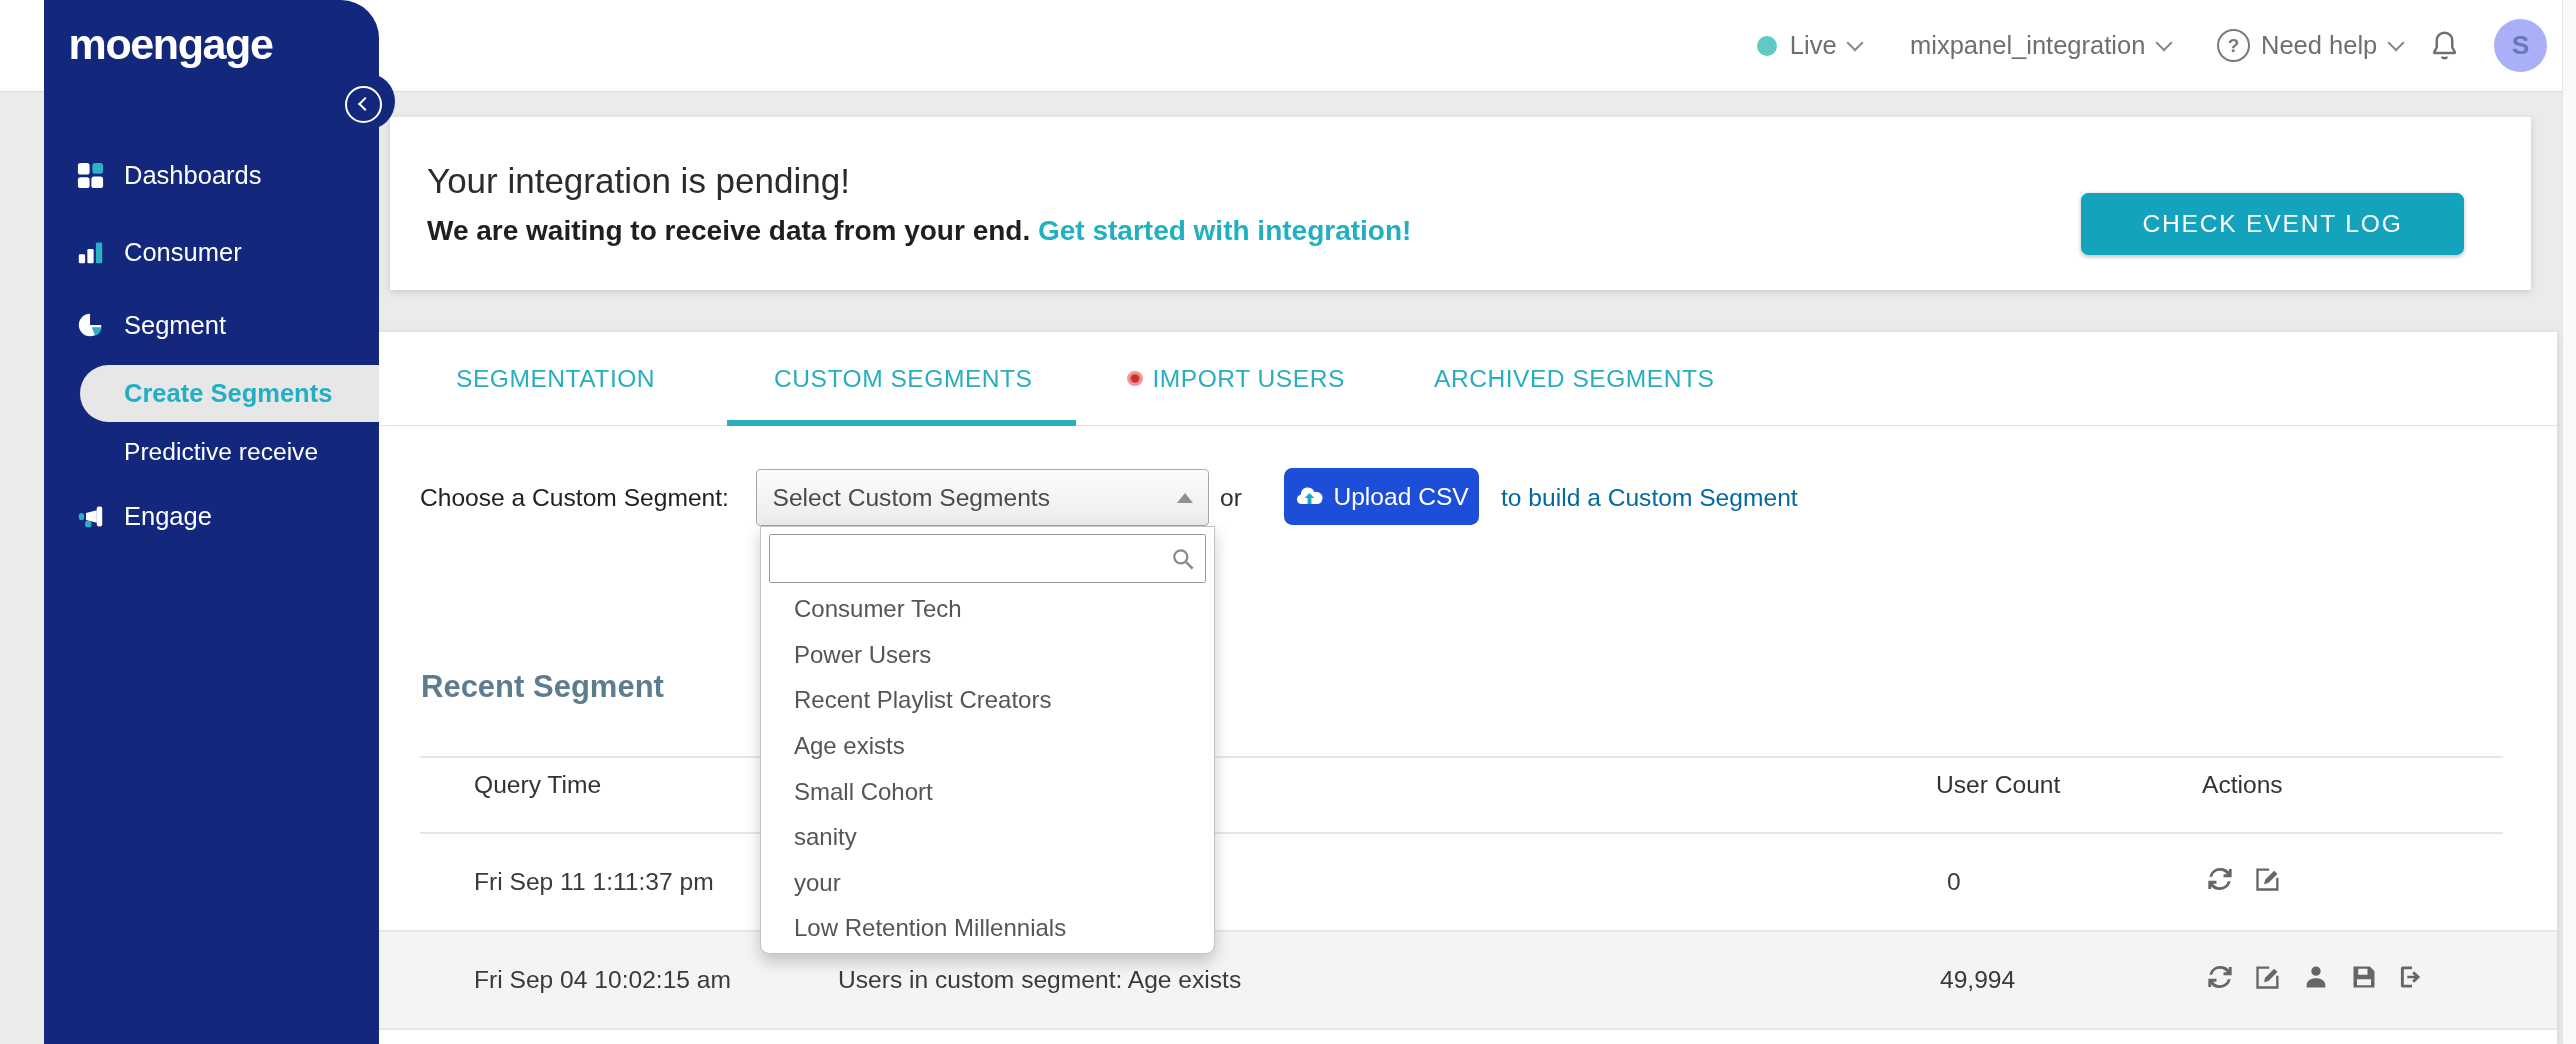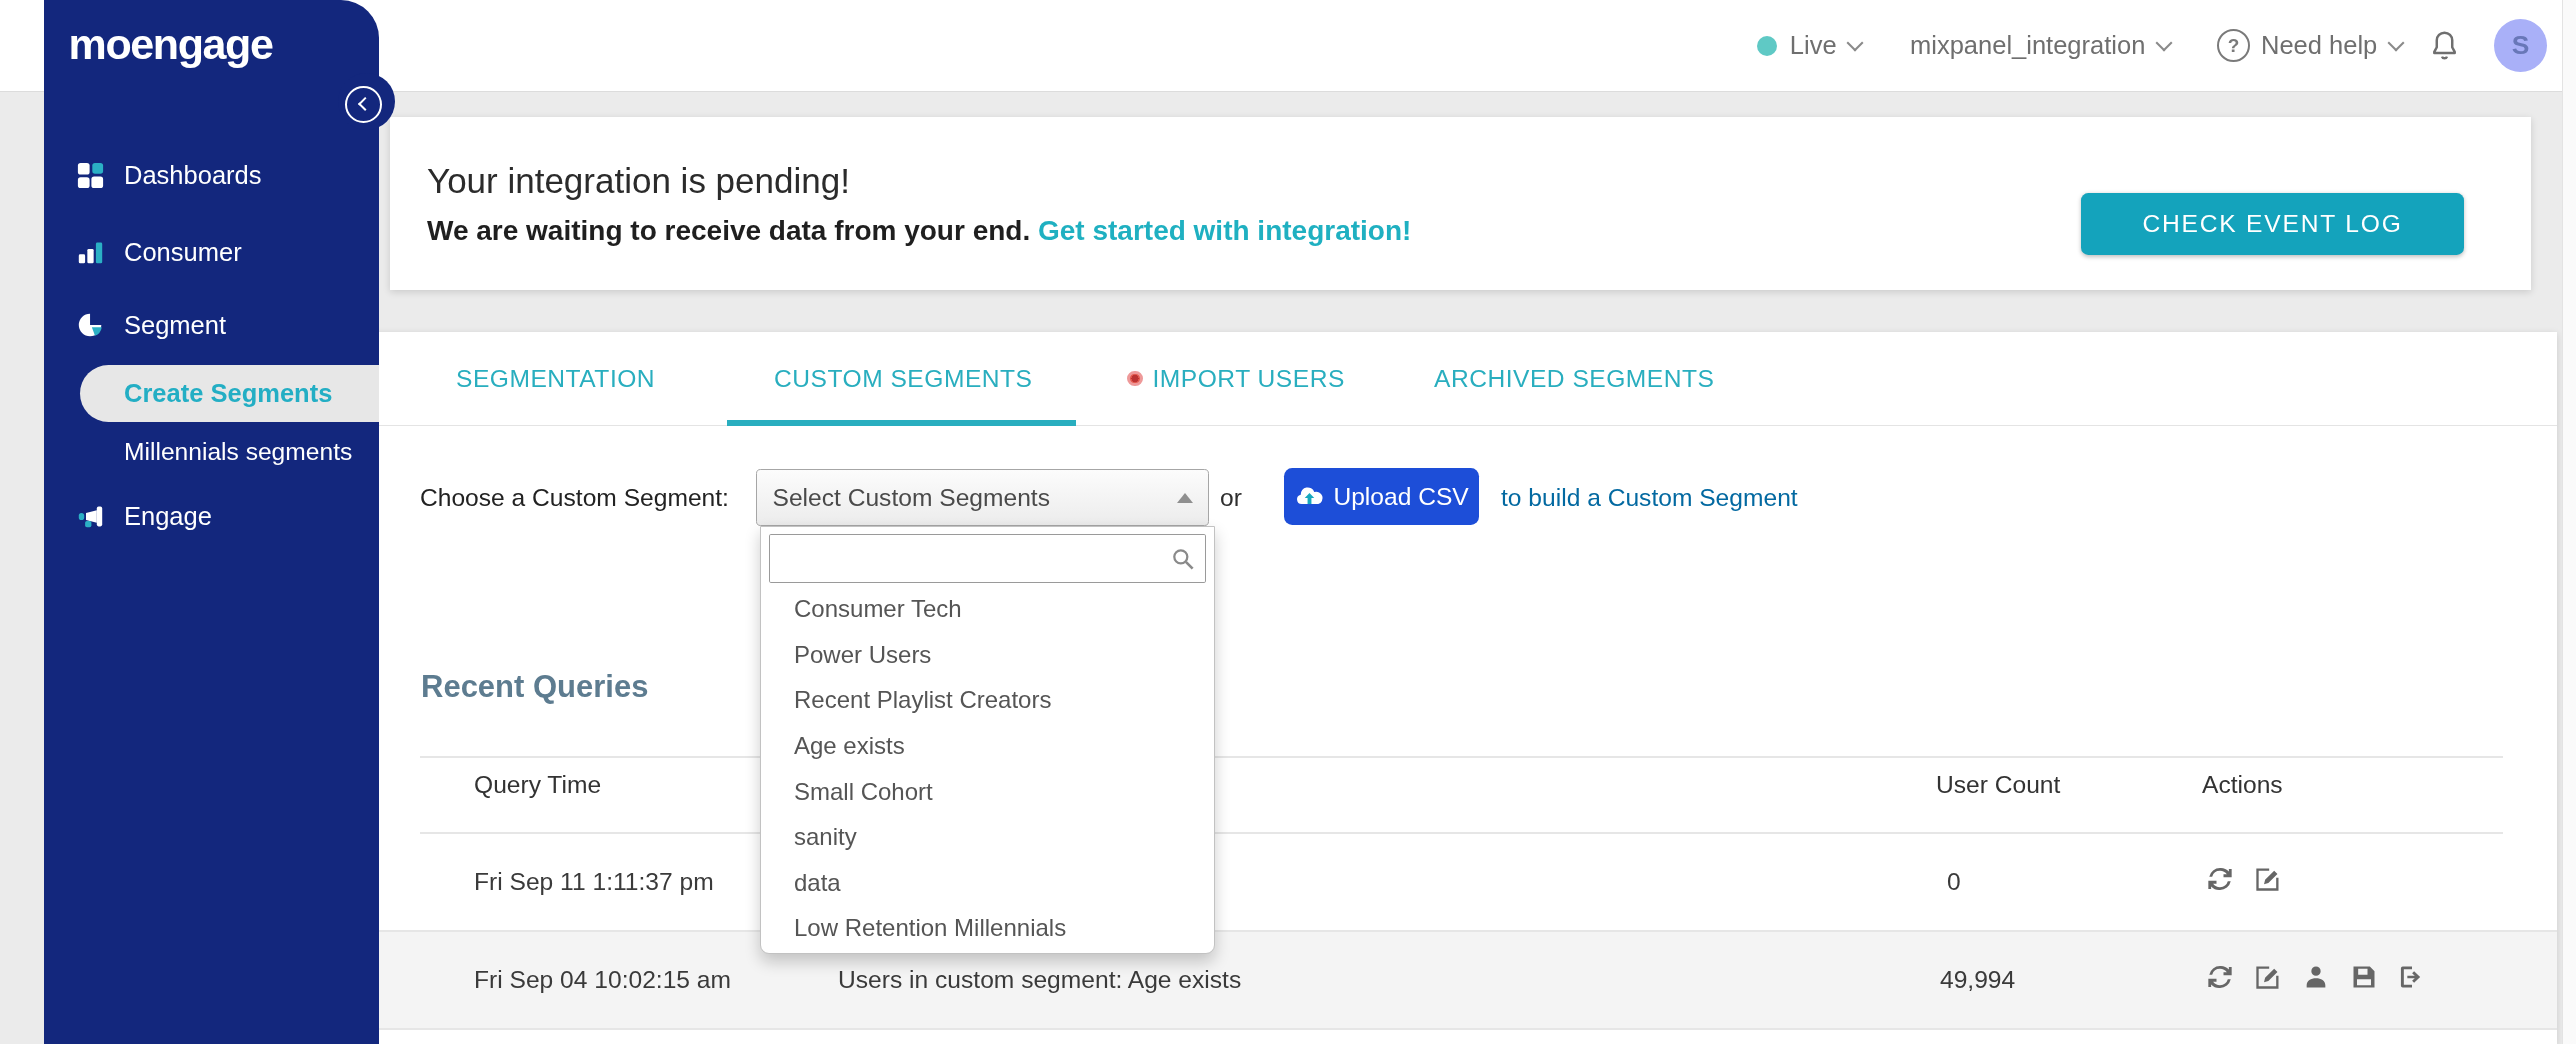--- a/index.html
+++ b/index.html
@@ -158,21 +158,21 @@
         <path d="M16.5 17 L27.5 17 A12 12 0 0 1 20 26.5 Z" fill="#2BB0C5"></path>
       </svg>
       <span class="nav-label">Segment</span>
     </div>
 
     <div class="pill">
       <span class="pill-label">Create Segments</span>
     </div>
 
     <div class="nav-item" style="top:424px;">
-      <span class="sub-label">Millennials segments</span>
+      <span class="sub-label">Predictive receive</span>
     </div>
 
     <div class="nav-item" style="top:489px;">
       <svg class="nav-ic" viewBox="0 0 30 30">
         <rect x="22" y="4" width="6" height="22" rx="2" fill="#fff"></rect>
         <path d="M22 8 L10 11 v8 l12 3z" fill="#fff"></path>
         <rect x="2" y="11" width="6" height="8" rx="3" fill="#2BB0C5"></rect>
         <rect x="9" y="20" width="7" height="7" rx="2" fill="#2BB0C5"></rect>
       </svg>
       <span class="nav-label">Engage</span>
@@ -219,21 +219,21 @@
     <div class="upload-btn">
       <svg width="31" height="31" viewBox="0 0 24 24">
         <path fill="#fff" d="M18.8 17.9H5.9a3.7 3.7 0 0 1-.7-7.3A5.4 5.4 0 0 1 15.7 8.6a4.7 4.7 0 0 1 3.1 9.3z"></path>
         <path fill="#17A8BE" d="M12 9.2l3.7 3.9h-2.2v4.8h-3v-4.8H8.3z"></path>
       </svg>
       <span>Upload CSV</span>
     </div>
 
     <div class="suffix-text">to build a Custom Segment</div>
 
-    <div class="rq-title">Recent Queries</div>
+    <div class="rq-title">Recent Segment</div>
     <div class="divider" style="left:55px;top:424px;width:2083px;"></div>
 
     <div class="th" style="left:109px;top:439px;">Query Time</div>
     <div class="th" style="left:1571px;top:439px;">User Count</div>
     <div class="th" style="left:1837px;top:439px;">Actions</div>
     <div class="divider" style="left:55px;top:500px;width:2083px;"></div>
 
     <div class="row2-bg"></div>
 
     <div>
@@ -285,20 +285,20 @@
           <circle cx="10.5" cy="10.5" r="5.8" fill="none" stroke="#8A8A8A" stroke-width="2"></circle>
           <line x1="15" y1="15" x2="21" y2="21" stroke="#8A8A8A" stroke-width="2.4"></line>
         </svg>
       </div>
       <div class="dd-opt" style="top:59px;">Consumer Tech</div>
       <div class="dd-opt" style="top:105px;">Power Users</div>
       <div class="dd-opt" style="top:150px;">Recent Playlist Creators</div>
       <div class="dd-opt" style="top:196px;">Age exists</div>
       <div class="dd-opt" style="top:242px;">Small Cohort</div>
       <div class="dd-opt" style="top:287px;">sanity</div>
-      <div class="dd-opt" style="top:333px;">data</div>
+      <div class="dd-opt" style="top:333px;">your</div>
       <div class="dd-opt" style="top:378px;">Low Retention Millennials</div>
     </div>
   </div>
 
   <div class="scroll-strip"></div>
 </div>
 
 
 </body></html>

